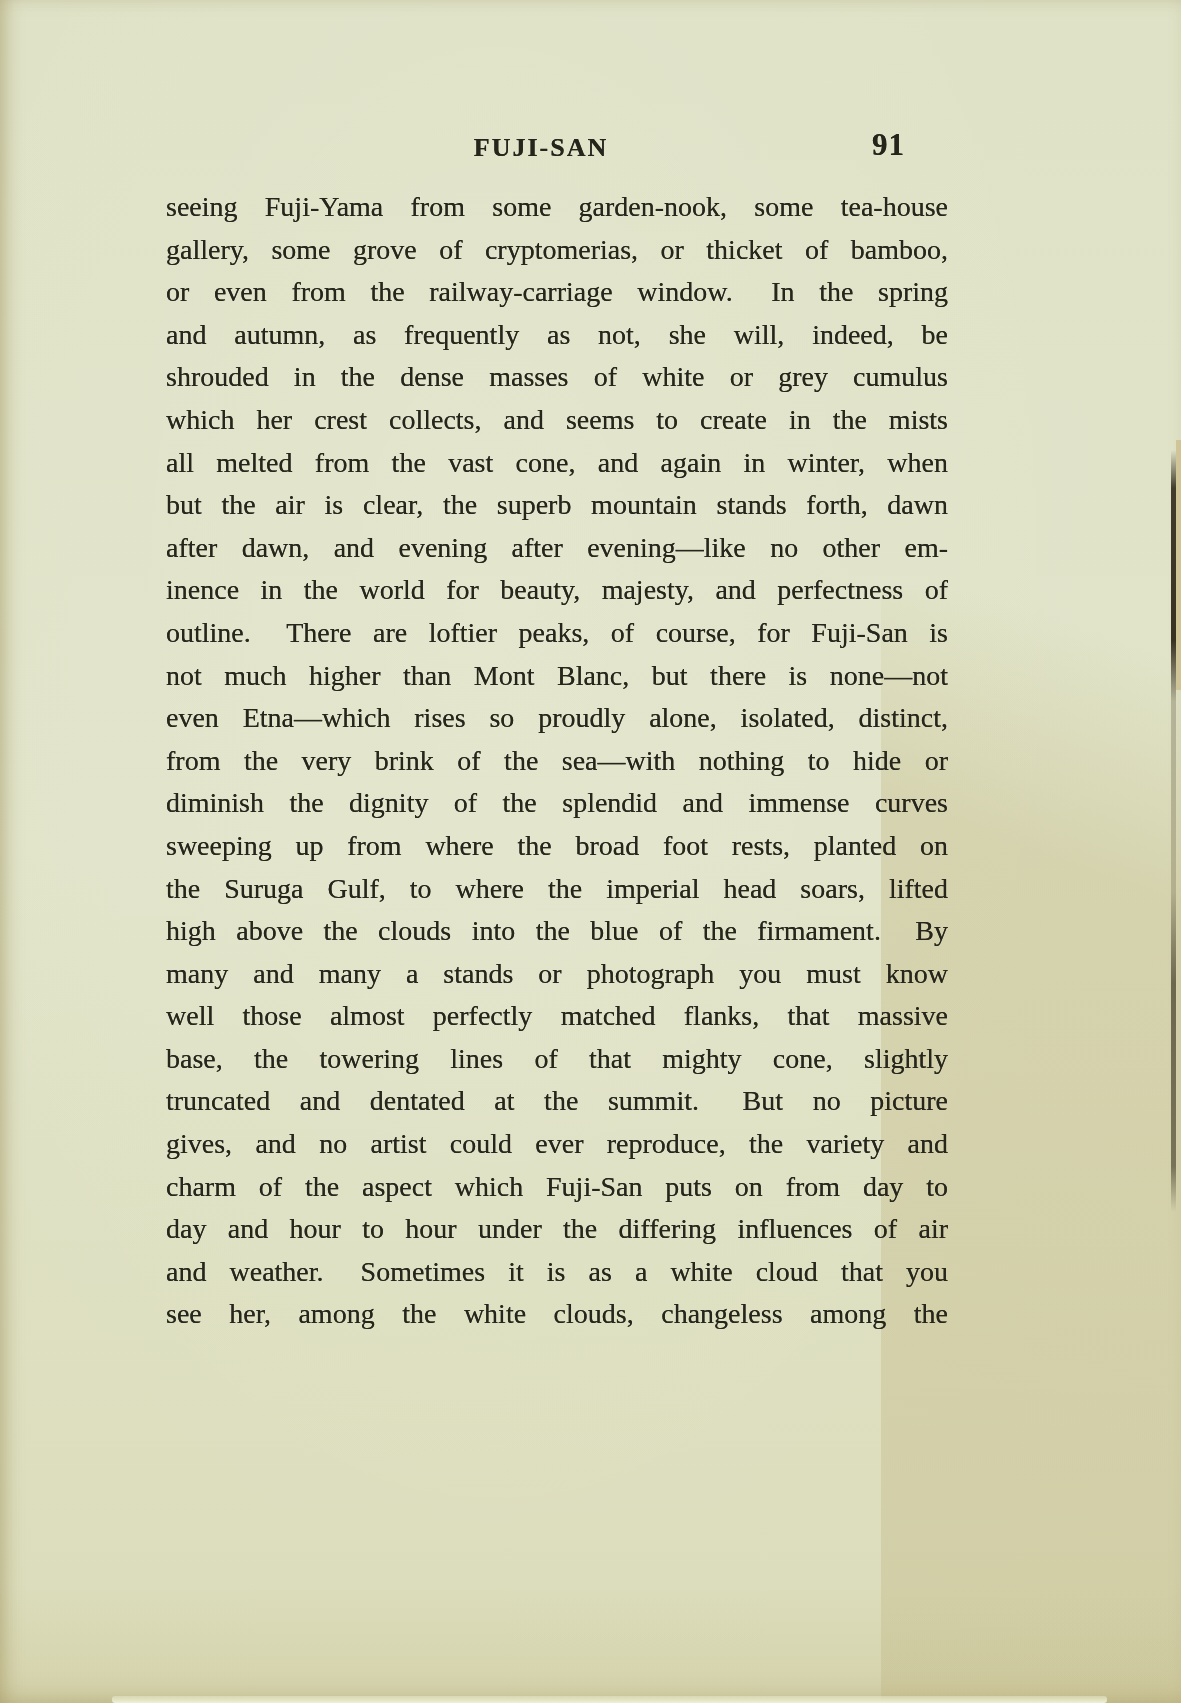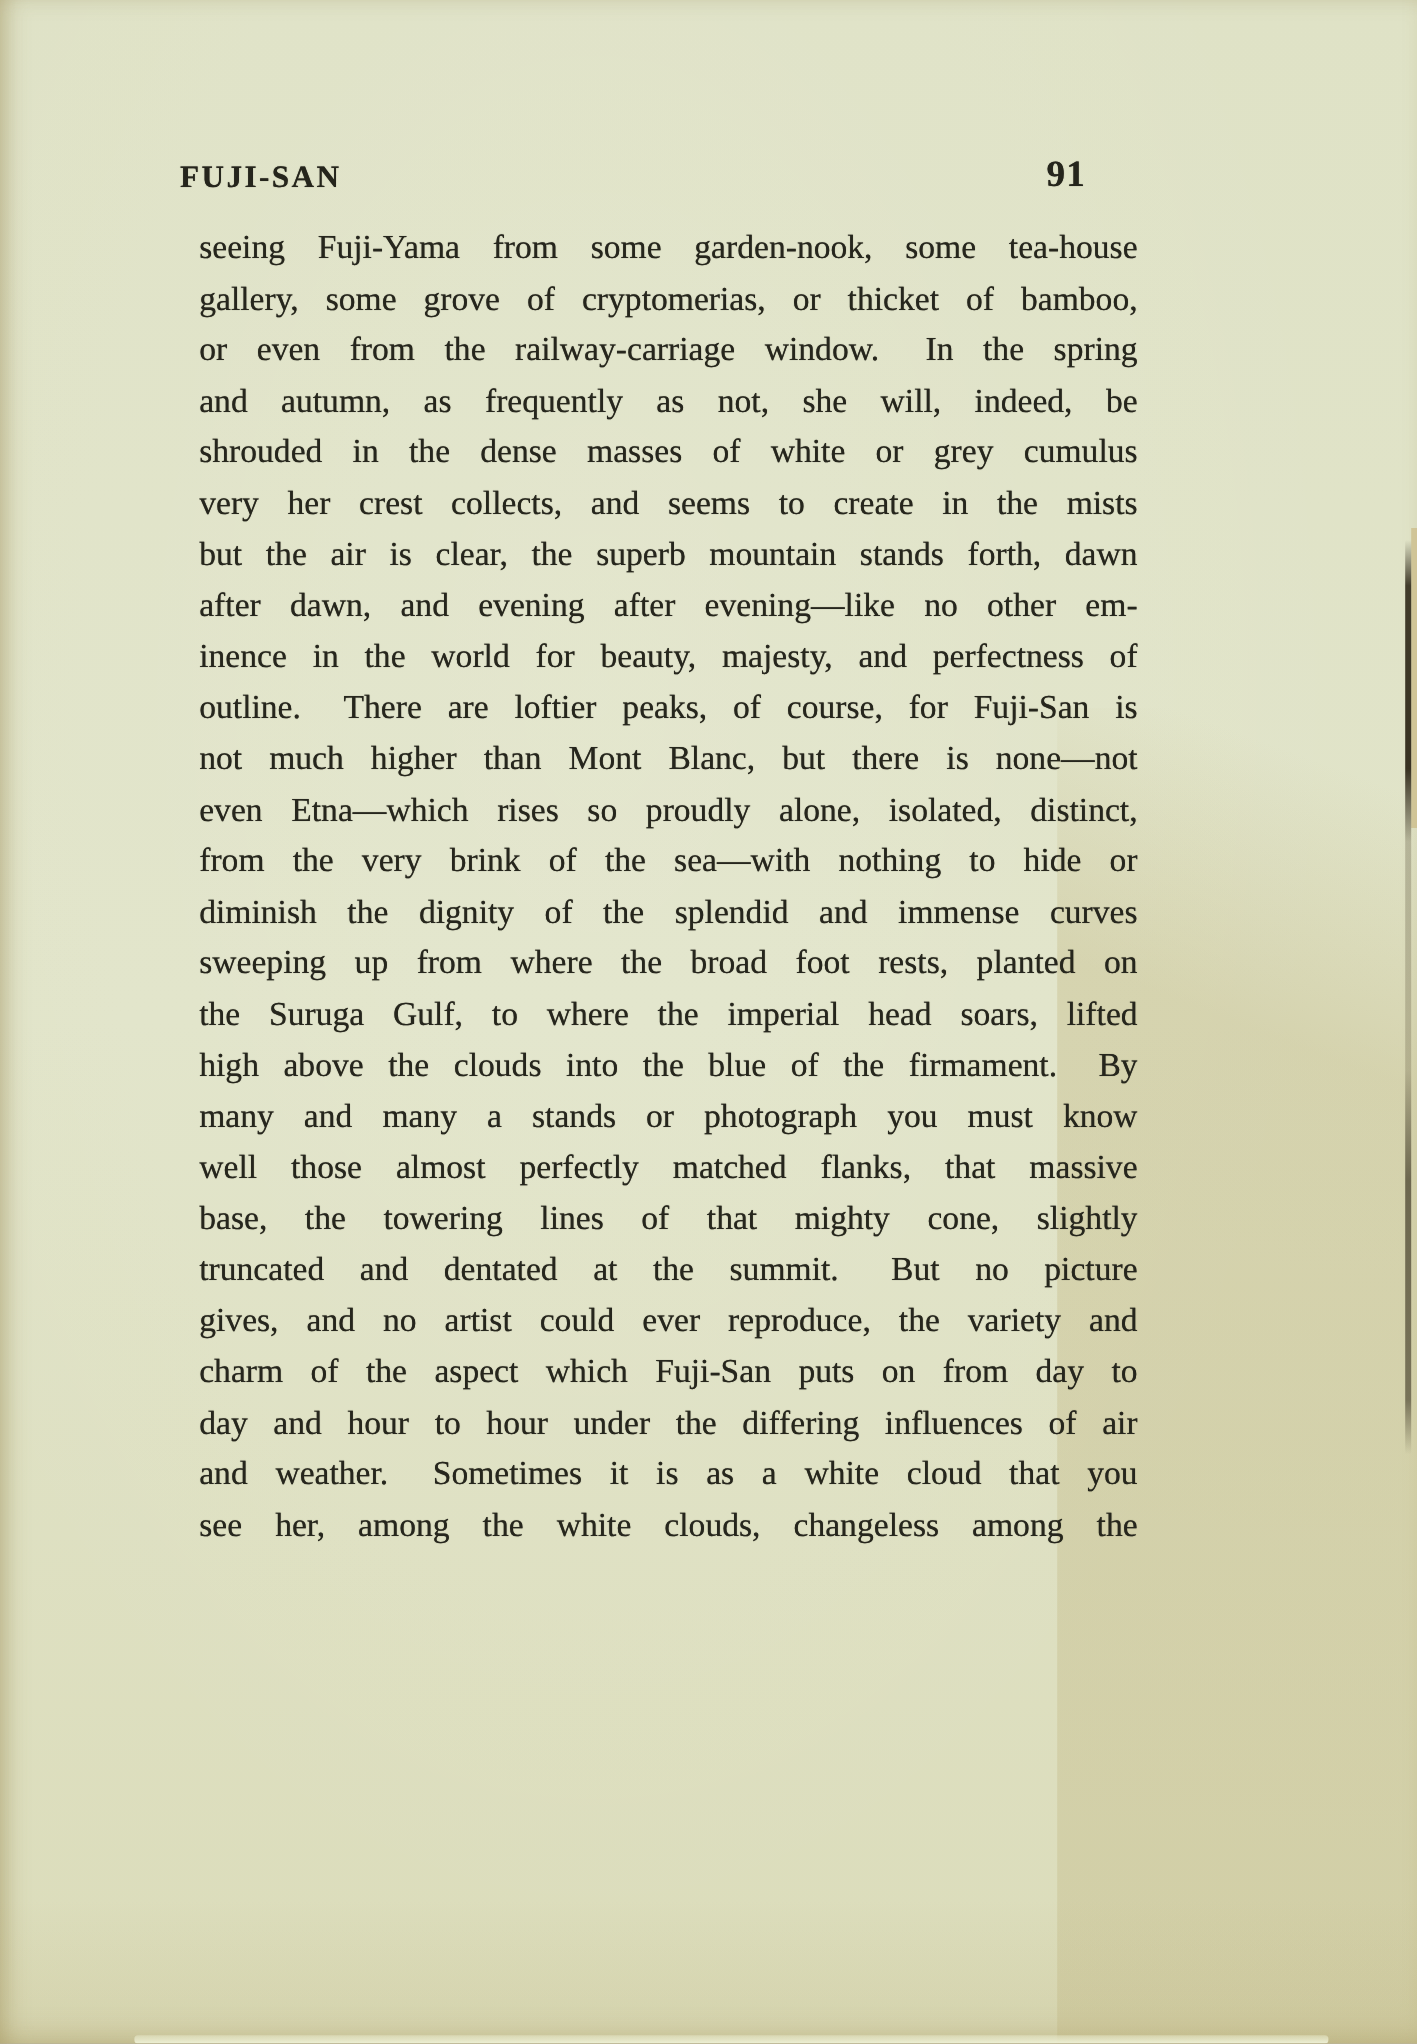--- a/index.html
+++ b/index.html
@@ -45,21 +45,21 @@
     background:rgba(205,190,140,0.8);
   }
   
   .bottom-edge{
     position:absolute;left:112px;bottom:0;width:995px;height:7px;
     background:linear-gradient(180deg,rgba(240,243,216,0.4),#eef1d6);
     border-radius:3px;
   }
   .header-title{
     position:absolute;top:133px;left:150px;width:782px;
-    text-align:left;
+    text-align:center;
     font-weight:bold;font-size:26px;letter-spacing:2px;
     color:#25251c;
     text-shadow:0 0 0.6px rgba(35,33,22,0.85);
   }
   .page-number{
     position:absolute;top:127px;left:872px;
     font-weight:bold;font-size:31px;letter-spacing:1px;
     color:#25251c;
     text-shadow:0 0 0.6px rgba(35,33,22,0.85);
   }
@@ -90,21 +90,22 @@
 
   <div class="header-title">FUJI-SAN</div>
   <div class="page-number">91</div>
 
   <div class="text-block">
     <div class="line">seeing Fuji-Yama from some garden-nook, some tea-house</div>
     <div class="line">gallery, some grove of cryptomerias, or thicket of bamboo,</div>
     <div class="line">or even from the railway-carriage window.  In the spring</div>
     <div class="line">and autumn, as frequently as not, she will, indeed, be</div>
     <div class="line">shrouded in the dense masses of white or grey cumulus</div>
-    <div class="line">very her crest collects, and seems to create in the mists</div>
+    <div class="line">which her crest collects, and seems to create in the mists</div>
+    <div class="line">all melted from the vast cone, and again in winter, when</div>
     <div class="line">but the air is clear, the superb mountain stands forth, dawn</div>
     <div class="line">after dawn, and evening after evening—like no other em-</div>
     <div class="line">inence in the world for beauty, majesty, and perfectness of</div>
     <div class="line">outline.  There are loftier peaks, of course, for Fuji-San is</div>
     <div class="line">not much higher than Mont Blanc, but there is none—not</div>
     <div class="line">even Etna—which rises so proudly alone, isolated, distinct,</div>
     <div class="line">from the very brink of the sea—with nothing to hide or</div>
     <div class="line">diminish the dignity of the splendid and immense curves</div>
     <div class="line">sweeping up from where the broad foot rests, planted on</div>
     <div class="line">the Suruga Gulf, to where the imperial head soars, lifted</div>

